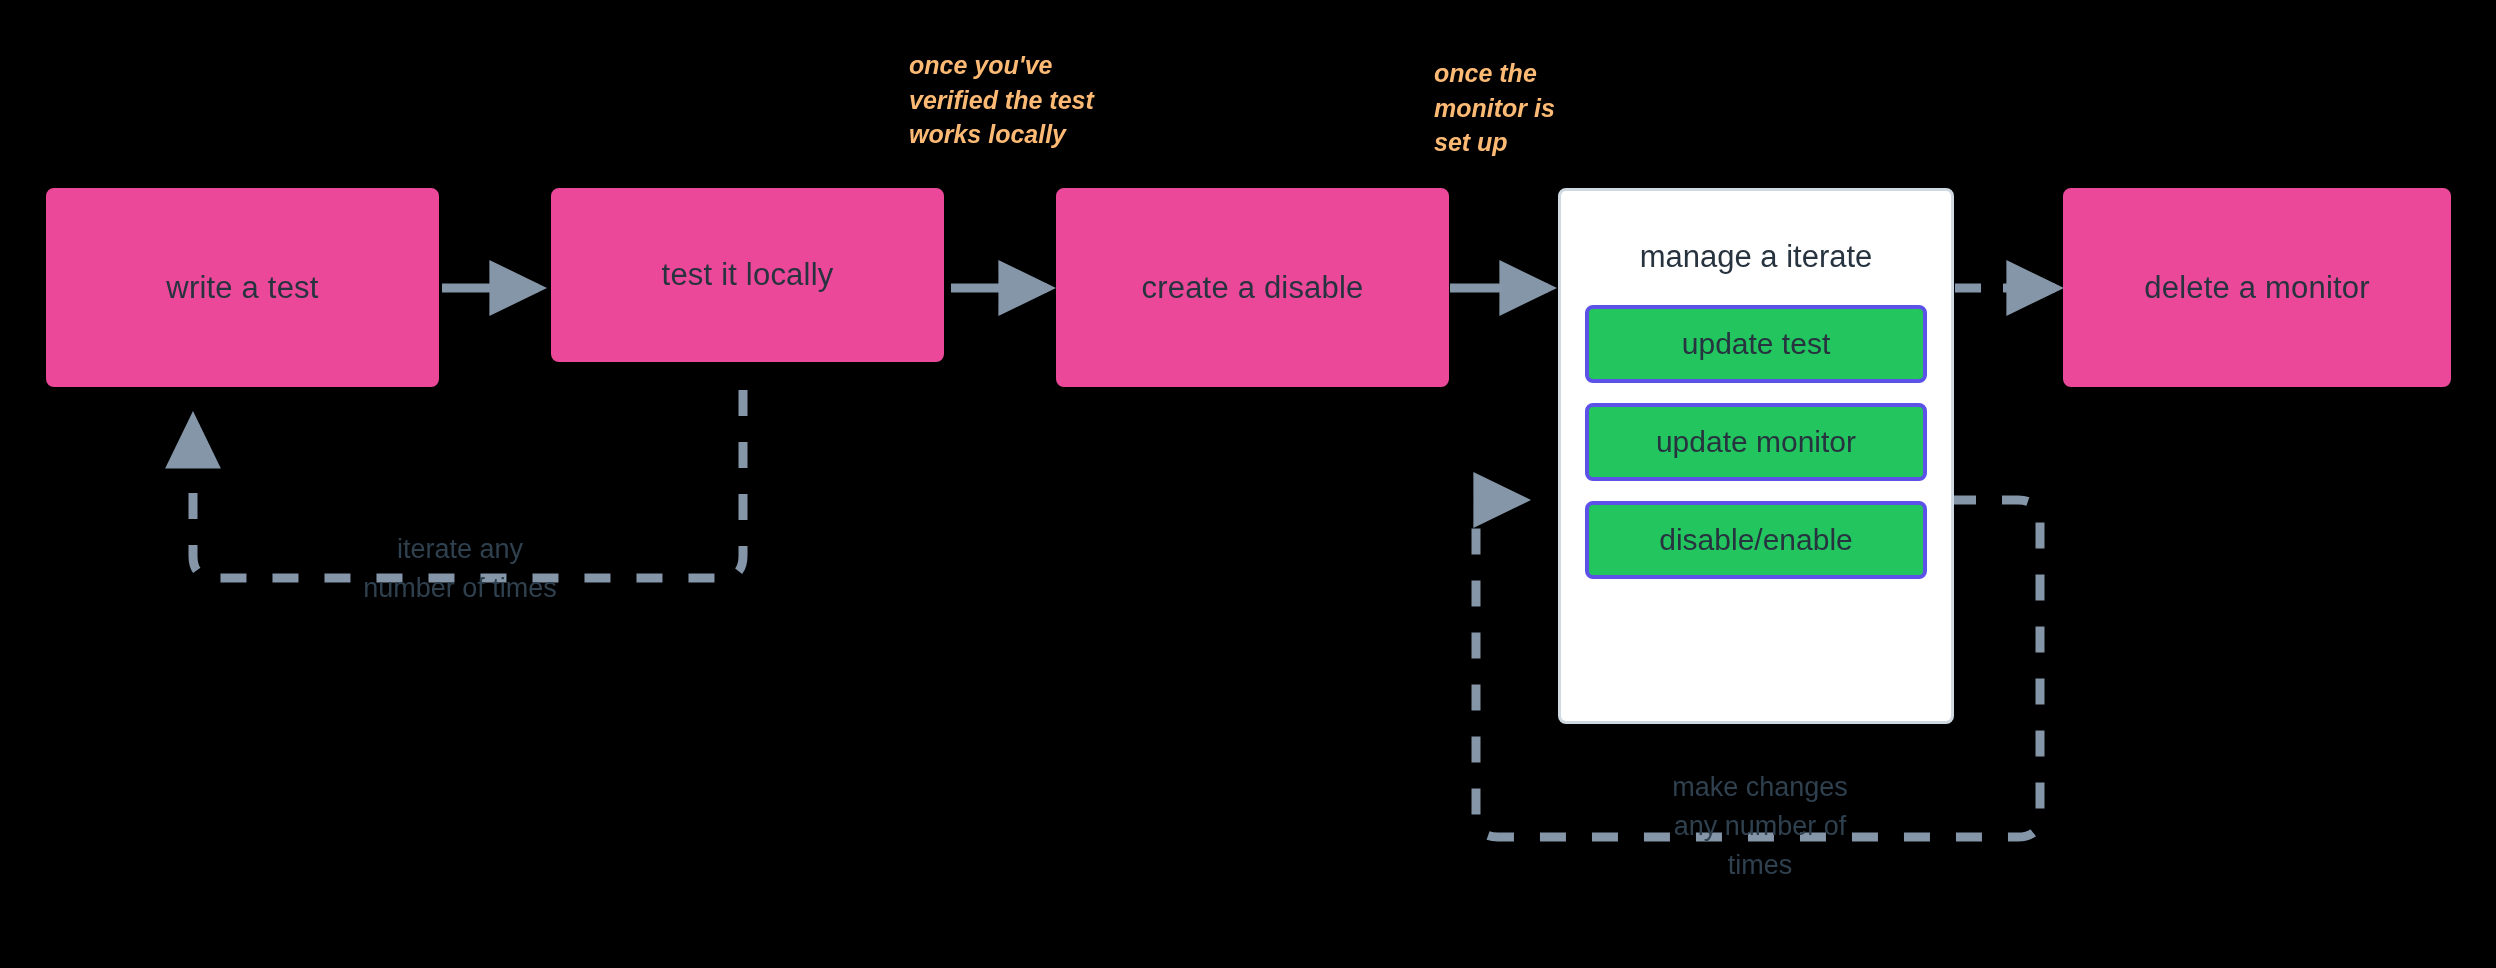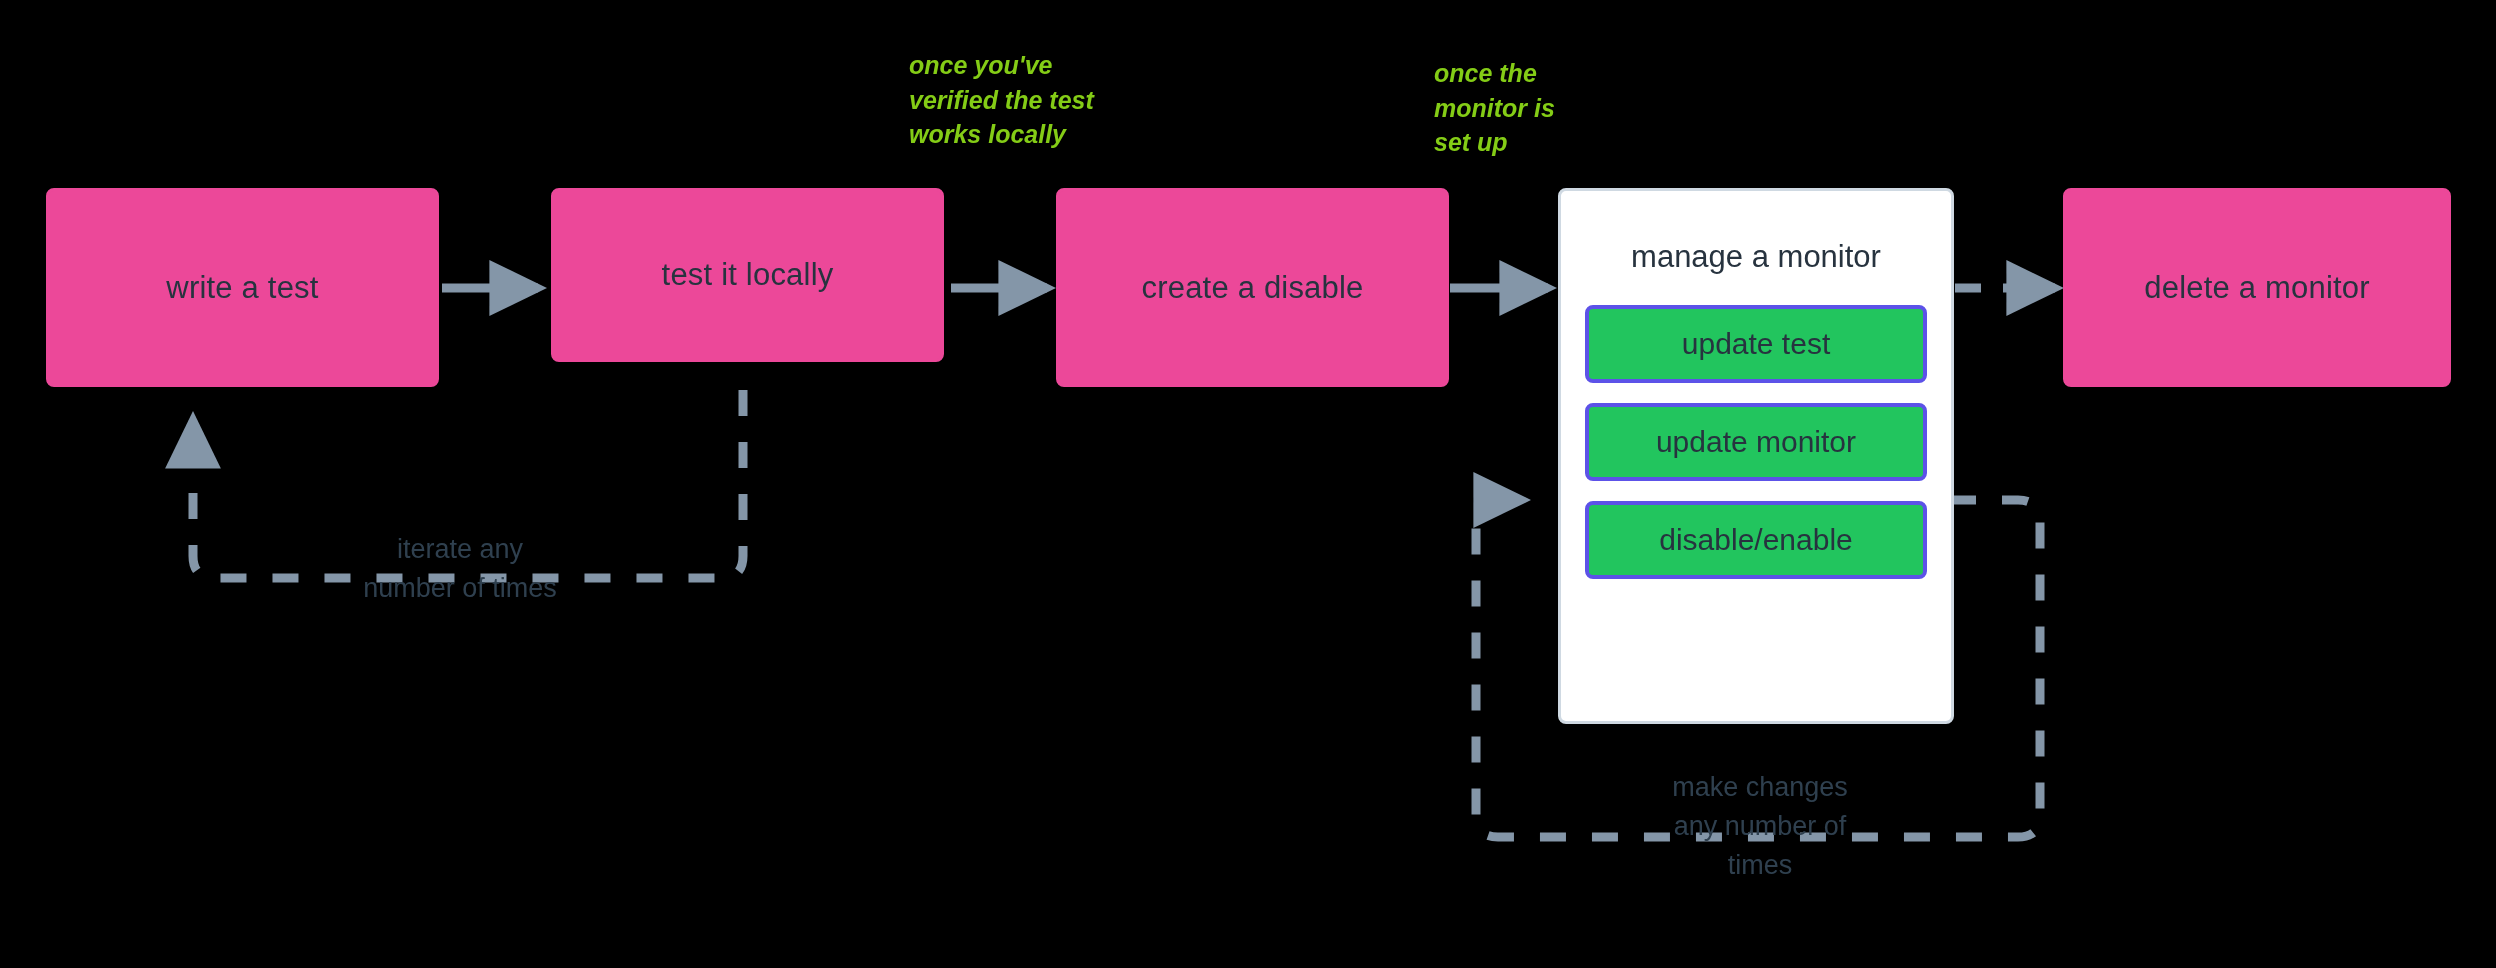--- a/index.html
+++ b/index.html
@@ -68,21 +68,21 @@
     font-size: 30px;
     color: #27333F;
     white-space: nowrap;
   }
   
   .note {
     position: absolute;
     font-size: 25px;
     font-style: italic;
     font-weight: bold;
-    color: #84cc16;
+    color: #fdba74;
     line-height: 1.38;
     white-space: pre-line;
   }
   
   .loop-caption {
     position: absolute;
     font-size: 27px;
     color: #2F404F;
     line-height: 1.45;
     text-align: center;
@@ -132,21 +132,21 @@
 
   <div class="node" style="left:551px; top:188px; width:393px; height:174px;">
     <span class="node-label">test it locally</span>
   </div>
 
   <div class="node" style="left:1056px; top:188px; width:393px; height:199px;">
     <span class="node-label">create a disable</span>
   </div>
 
   <div class="node-group" style="left:1558px; top:188px; width:396px; height:536px;">
-    <div class="group-title">manage a monitor</div>
+    <div class="group-title">manage a iterate</div>
 
     <div class="subnode">
       <span class="subnode-label">update test</span>
     </div>
 
     <div class="subnode">
       <span class="subnode-label">update monitor</span>
     </div>
 
     <div class="subnode">

